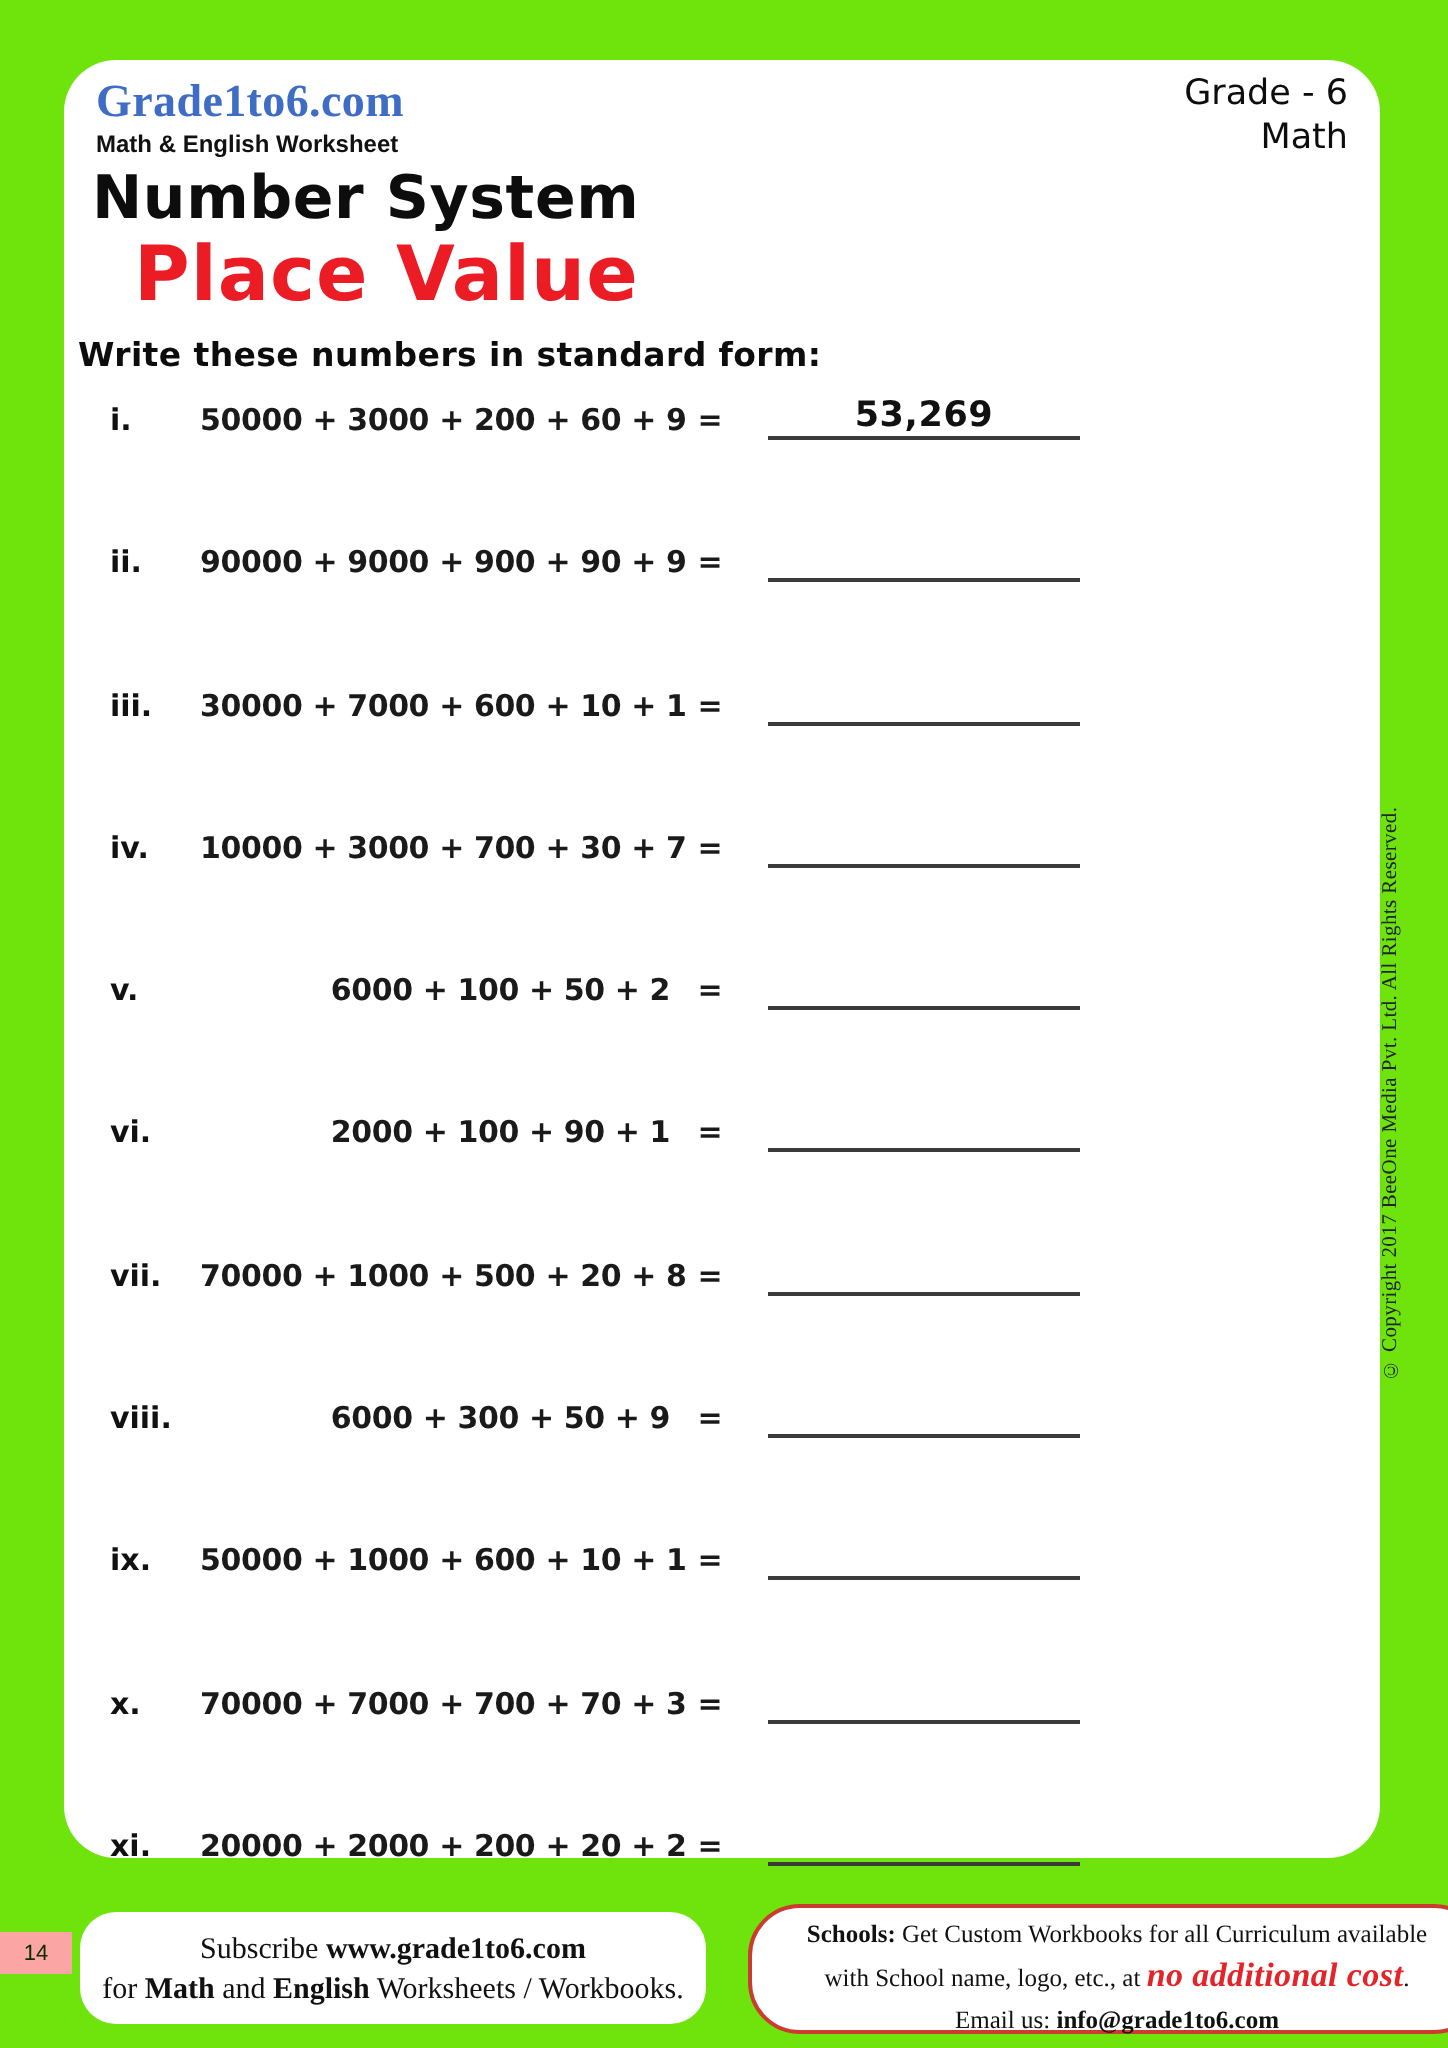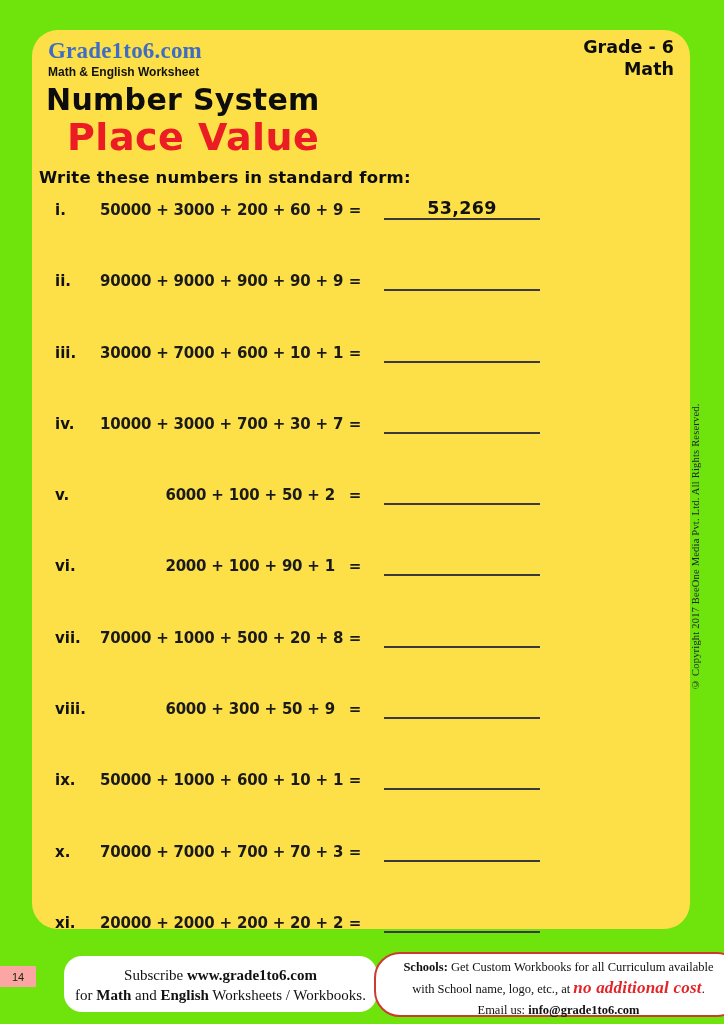--- a/index.html
+++ b/index.html
@@ -2,28 +2,28 @@
 <html><head>
 <meta charset="utf-8">
 <style>
   * { margin:0; padding:0; box-sizing:border-box; }
   html,body { width:724px; height:1024px; }
   body { font-family:"DejaVu Sans", sans-serif; }
   .canvas { position:relative; width:724px; height:1024px; background:#6fe40c; overflow:hidden; }
 
   .page {
     position:absolute; left:32px; top:30px; width:658px; height:899px;
-    background:#fde047; border-radius:26px;
+    background:#ffffff; border-radius:26px;
   }
 
   
   .logo { position:absolute; left:16px; top:8px; }
   .logo-title { font-family:"Liberation Serif", serif; font-weight:bold; font-size:23px; color:#3f6cc4; letter-spacing:0.2px; }
   .logo-sub { font-family:"Liberation Sans", sans-serif; font-weight:bold; font-size:12px; color:#111; margin-top:1px; }
-  .grade-block { position:absolute; right:16px; top:6px; text-align:right; font-weight:bold; font-size:17.5px; color:#0d0d0d; line-height:22px; }
+  .grade-block { position:absolute; right:16px; top:6px; text-align:right; font-weight:normal; font-size:17.5px; color:#0d0d0d; line-height:22px; }
 
   
   .section-title { position:absolute; left:14px; top:52px; font-size:30px; font-weight:bold; color:#0d0d0d; letter-spacing:0.3px; }
   .page-title { position:absolute; left:11px; top:85px; font-size:38px; font-weight:bold; color:#ec1c24; letter-spacing:0.5px;margin-left:24px; }
   .instruction { position:absolute; left:7px; top:138px; font-size:16.5px; font-weight:bold; color:#0d0d0d; letter-spacing:0.2px; }
 
   
   .problems { position:absolute; left:0; top:170px; width:658px; }
   .prow {
     display:grid; grid-template-columns:45px 235px 40px 165px;
@@ -53,21 +53,21 @@
   .page-badge {
     position:absolute; left:0; top:966px; width:36px; height:21px;
     background:#fca5a5; color:#0e2a00; font-size:11px;
     display:flex; align-items:center; justify-content:center;
     font-family:"Liberation Sans", sans-serif;
   }
   .sub-box {
     position:absolute; left:40px; top:956px; width:313px; height:56px;
     background:#ffffff; border-radius:18px;
     font-family:"Liberation Serif", serif; font-size:15px; color:#111;
-    text-align:center; padding-top:9px; line-height:1.35;margin-left:24px;
+    text-align:center; padding-top:9px; line-height:1.35;
   }
   .sub-box b, .schools-box b { font-weight:bold; }
   .schools-box {
     position:absolute; left:374px; top:952px; width:369px; height:65px;
     background:#ffffff; border:2px solid #cc3b30; border-radius:26px;
     font-family:"Liberation Serif", serif; font-size:12.5px; color:#111;
     text-align:center; padding-top:4px; line-height:1.45;
   }
   .no-cost { color:#e32428; font-weight:bold; font-style:italic; font-size:17px; letter-spacing:0.2px; }
   .link { color:inherit; text-decoration:none; }

